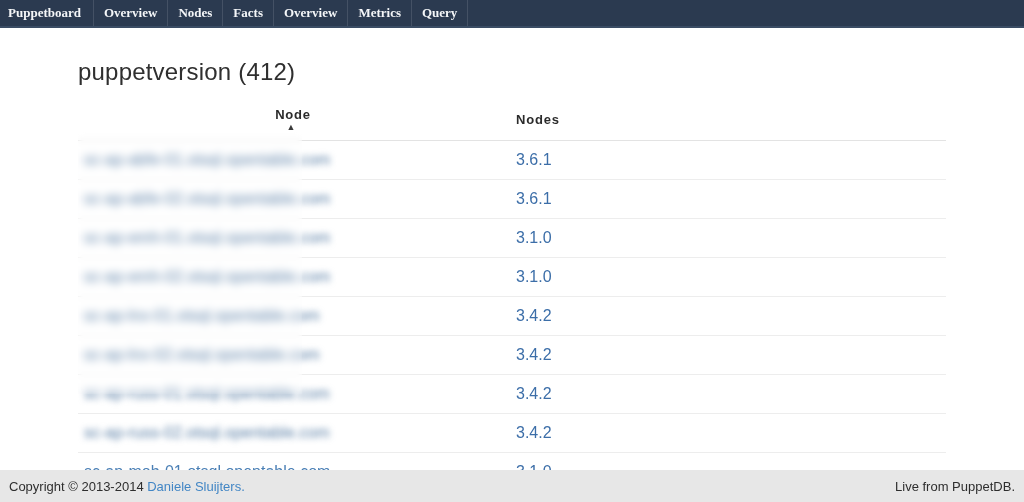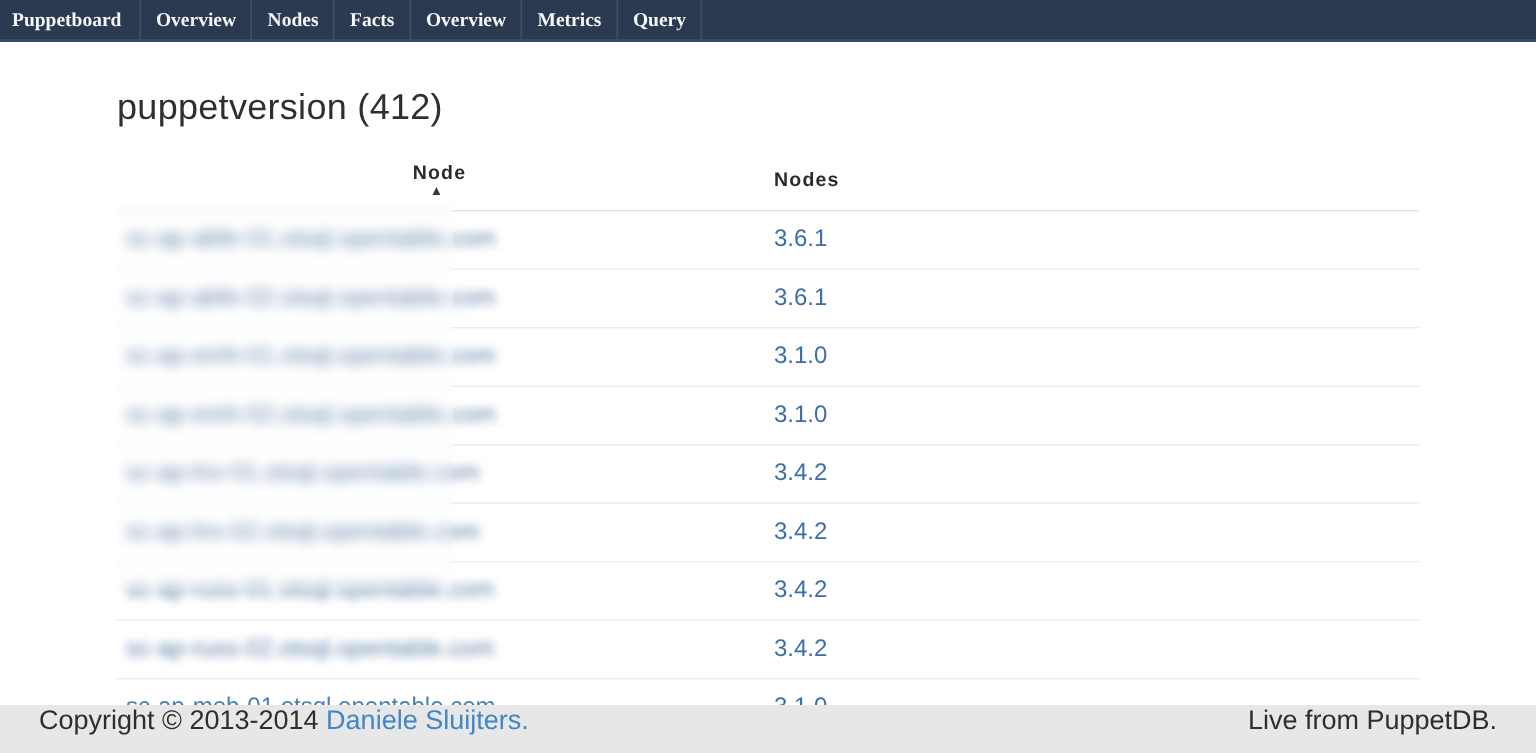--- a/index.html
+++ b/index.html
@@ -62,22 +62,22 @@
   
   .redact-overlay {
     position:absolute; left:0; top:28px; width:224px; height:264px;
     backdrop-filter:blur(3px); -webkit-backdrop-filter:blur(3px);
     pointer-events:none;
   }
 
   
   .footer {
     position:absolute; left:0; bottom:0; width:1024px; height:32px;
-    background:#e7e7e7; display:flex; align-items:flex-start;
-    justify-content:space-between; padding:0 26px; font-size:18px; color:#2e2e2e;
+    background:#e7e7e7; display:flex; align-items:center;
+    justify-content:space-between; padding:0 9px; font-size:13px; color:#2e2e2e;
     z-index:5;
   }
   .footer a { color:#4286c5; text-decoration:none; }
 </style>
 </head>
 <body>
 
 <nav class="navbar">
   <a class="brand" href="#">Puppetboard</a>
   <div id="nav-items" style="display:flex;align-items:stretch;">

